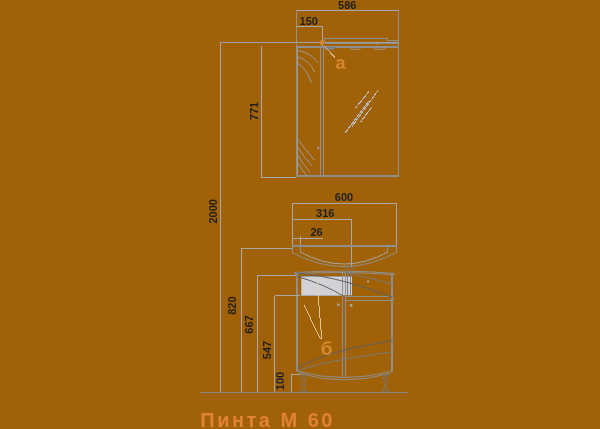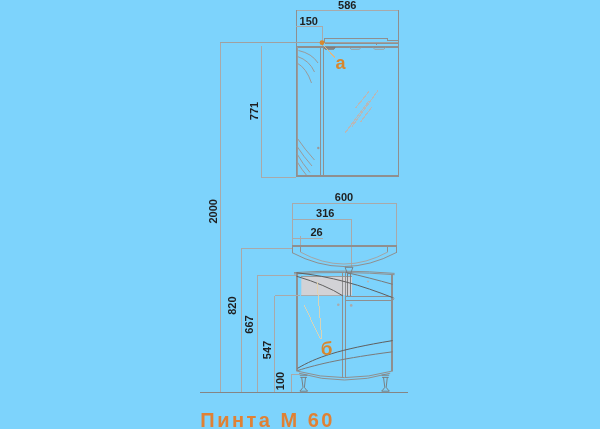--- a/index.html
+++ b/index.html
@@ -1,16 +1,16 @@
 <!DOCTYPE html>
 <html><head>
 <meta charset="utf-8">
 <style>
   html,body{margin:0;padding:0;background:#ffffff;}
-  .wrap{width:600px;height:429px;position:relative;background:#7dd3fc;overflow:hidden;}
+  .wrap{width:600px;height:429px;position:relative;background:#a16207;overflow:hidden;}
   svg{display:block;} line,polyline{shape-rendering:crispEdges;}
   text{font-family:"Liberation Sans",sans-serif;}
 </style>
 </head>
 <body>
 <div class="wrap">
 <svg width="600" height="429" viewBox="0 0 600 429">
 <g fill="none" stroke-linecap="butt">
 
 <text x="347.2" y="8.6" font-size="11" font-weight="bold" fill="#1f1f1f" text-anchor="middle" stroke="none">586</text>

